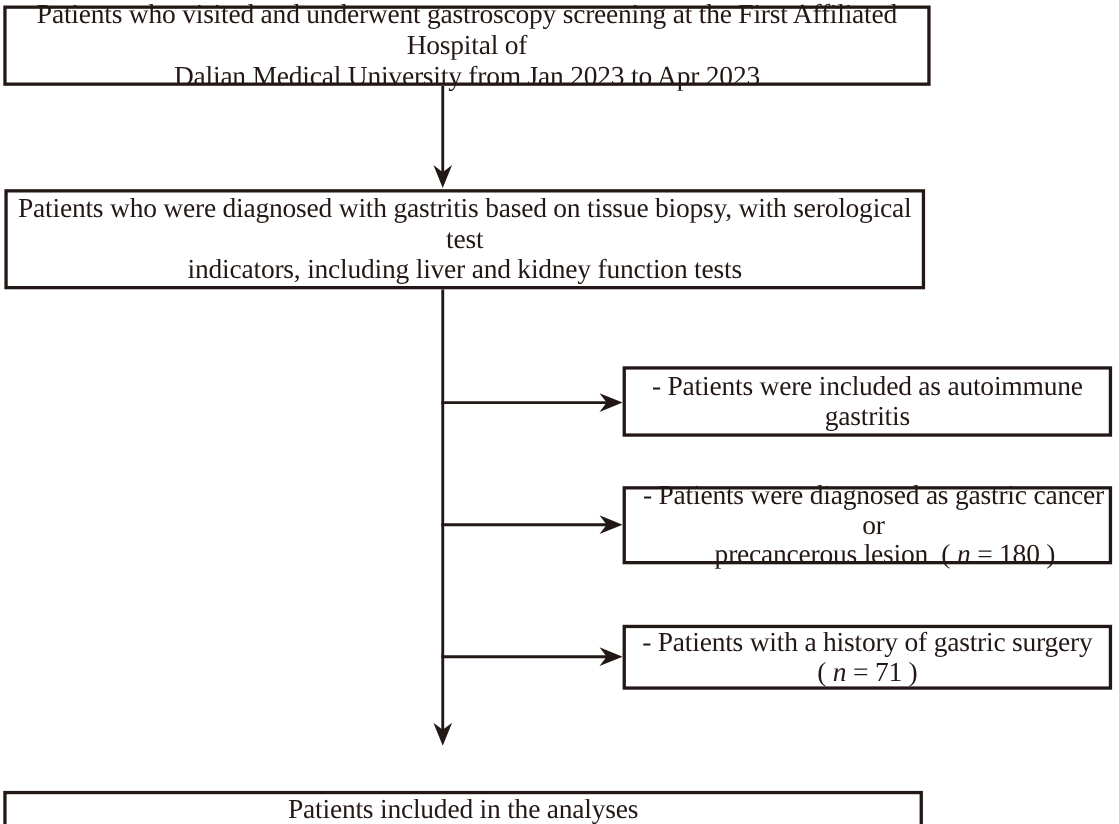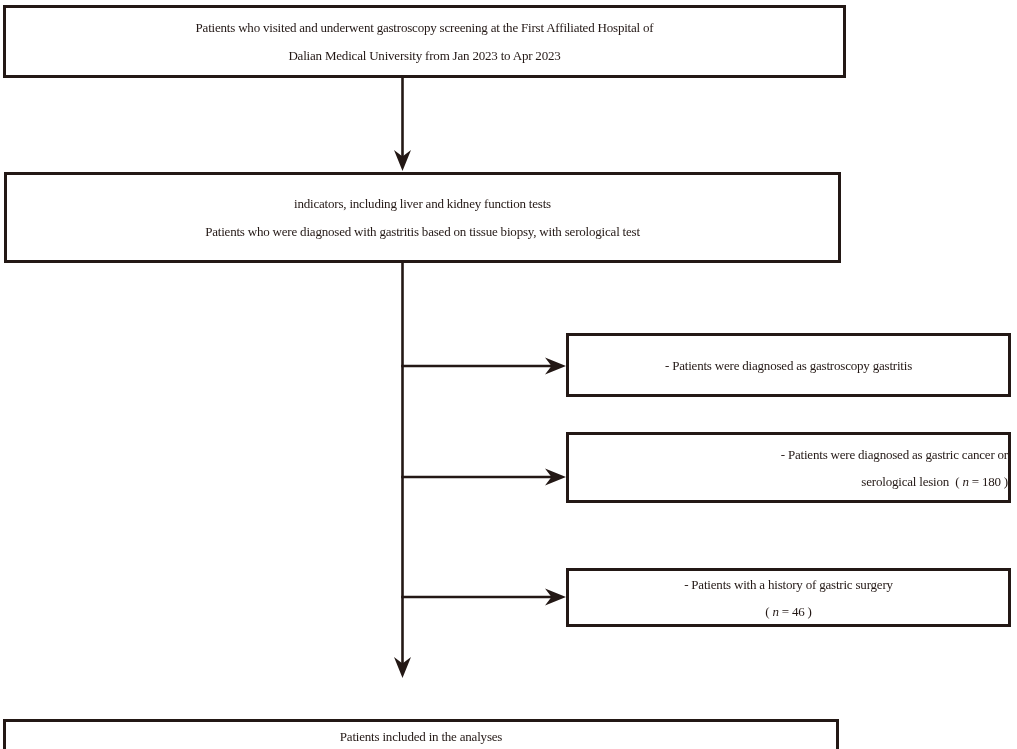--- a/index.html
+++ b/index.html
@@ -23,31 +23,31 @@
   .connectors polygon { fill: var(--ink); stroke: none; }
   .box {
     position: absolute;
     box-sizing: border-box;
     border: 3px solid var(--ink);
     background: #ffffff;
     display: flex;
     flex-direction: column;
     justify-content: center;
     text-align: center;
-    font-size: 13px;
+    font-size: 25px;
     letter-spacing: -0.2px;
     line-height: 27px;
   }
   .line { white-space: pre-wrap; }
   .nvar { font-style: italic; }
   .box-screening  { left: 3px;   top: 5px;   width: 843px; height: 73px; line-height: 28px; }
   .box-diagnosed  { left: 4px;   top: 172px; width: 837px; height: 91px; line-height: 28px; }
   .box-autoimmune { left: 566px; top: 333px; width: 445px; height: 64px; }
-  .box-cancer     { left: 566px; top: 432px; width: 445px; height: 71px;
-                    text-align: right; padding-left: 11px; }
+  .box-cancer     { left: 566px; top: 442px; width: 445px; height: 71px;
+                    text-align: center; padding-left: 11px; }
   .box-cancer .indent { padding-left: 21px; }
   .box-surgery    { left: 566px; top: 568px; width: 445px; height: 59px; }
   .box-included   { left: 3px;   top: 681px; width: 836px; height: 63px; line-height: 28px; margin-top: 38px; }
 </style>
 </head>
 <body>
 
 <div class="canvas">
 
   <svg class="connectors" width="1017" height="749" viewBox="0 0 1017 749" aria-hidden="true">
@@ -72,36 +72,36 @@
       <polygon points="566,597 545,588.5 551.5,597 545,605.5"></polygon>
     </g>
   </svg>
 
   <div class="box box-screening">
     <div class="line">Patients who visited and underwent gastroscopy screening at the First Affiliated Hospital of</div>
     <div class="line">Dalian Medical University from Jan 2023 to Apr 2023</div>
   </div>
 
   <div class="box box-diagnosed">
+    <div class="line">Patients who were diagnosed with gastritis based on tissue biopsy, with serological test</div>
     <div class="line">indicators, including liver and kidney function tests</div>
-    <div class="line">Patients who were diagnosed with gastritis based on tissue biopsy, with serological test</div>
   </div>
 
   <div class="box box-autoimmune">
-    <div class="line">- Patients were diagnosed as gastroscopy gastritis</div>
+    <div class="line">- Patients were included as autoimmune gastritis</div>
   </div>
 
   <div class="box box-cancer">
     <div class="line">- Patients were diagnosed as gastric cancer or</div>
-    <div class="line indent"><span>serological lesion  ( </span><span class="nvar">n</span><span> = 180 )</span></div>
+    <div class="line indent"><span>precancerous lesion  ( </span><span class="nvar">n</span><span> = 180 )</span></div>
   </div>
 
   <div class="box box-surgery">
     <div class="line">- Patients with a history of gastric surgery</div>
-    <div class="line"><span>( </span><span class="nvar">n</span><span> = 46 )</span></div>
+    <div class="line"><span>( </span><span class="nvar">n</span><span> = 71 )</span></div>
   </div>
 
   <div class="box box-included">
     <div class="line">Patients included in the analyses</div>
     <div class="line"><span>( </span><span class="nvar">n</span><span> = 975 )</span></div>
   </div>
 
 </div>
 
 </body></html>

